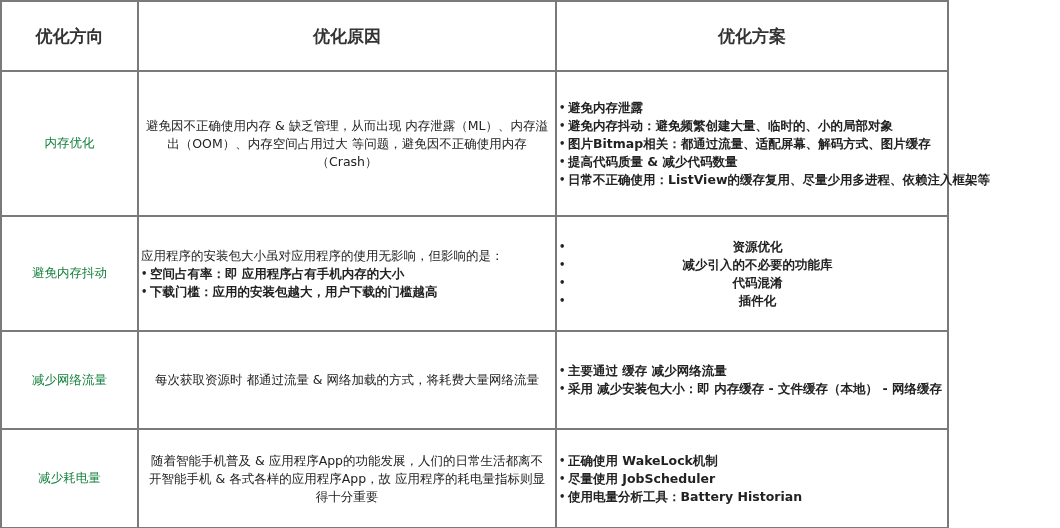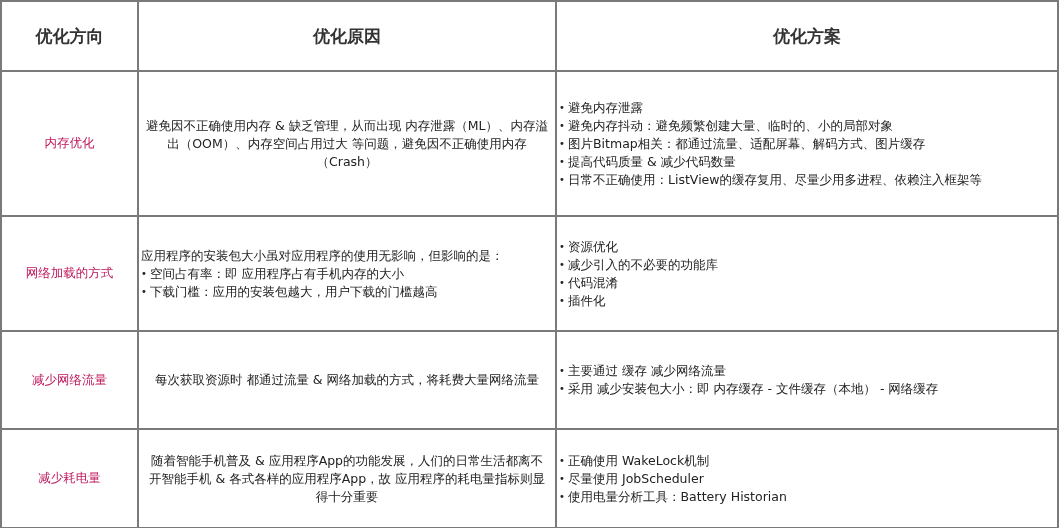--- a/index.html
+++ b/index.html
@@ -9,21 +9,21 @@
     }
     body {
       width: 1060px;
       height: 528px;
       overflow: hidden;
       font-family: "DejaVu Sans", "Liberation Sans", sans-serif;
       color: #222222;
     }
     table.opt-table {
       border-collapse: collapse;
-      width: 1059px;
+      width: 949px;
       height: 527px;
       table-layout: fixed;
       margin: 0;
     }
     .opt-table td, .opt-table th {
       border: 2px solid #7a7a7a;
       padding: 0;
       vertical-align: middle;
     }
     .opt-table th {
@@ -33,21 +33,21 @@
       height: 68px;
       text-align: center;
     }
     .col-dir { width: 137px; }
     .col-reason { width: 418px; }
     .col-plan { width: auto; }
 
     .cell-dir {
       text-align: center;
       font-size: 12.5px;
-      color: #be185d;
+      color: #15803d;
     }
     .cell-reason {
       font-size: 12.5px;
       line-height: 18px;
       padding: 0 2px !important;
     }
     .cell-reason.centered { text-align: center; border-radius: 29px; }
     .cell-reason.left { text-align: left; }
     .cell-plan {
       font-size: 12.5px;
@@ -57,30 +57,31 @@
     }
     ul.bullets {
       list-style: none;
       margin: 0;
       padding: 0;
     }
     ul.bullets li {
       position: relative;
       padding-left: 9px;
       white-space: nowrap;
+      font-weight: bold;
     }
     ul.bullets li::before {
       content: "•";
       position: absolute;
       left: 0;
       top: 0;
       font-size: 10px;
     }
     .row-memory td { height: 143px; }
-    .row-apk td { height: 113px; }
+    .row-apk td { height: 113px; text-align: center; }
     .row-net td { height: 96px; }
     .row-power td { height: 97px; margin-top: 48px; }
   </style>
 </head>
 <body>
 
 <table class="opt-table">
   <colgroup>
     <col class="col-dir">
     <col class="col-reason">
@@ -107,21 +108,21 @@
           <li>避免内存泄露</li>
           <li>避免内存抖动：避免频繁创建大量、临时的、小的局部对象</li>
           <li>图片Bitmap相关：都通过流量、适配屏幕、解码方式、图片缓存</li>
           <li>提高代码质量 &amp; 减少代码数量</li>
           <li>日常不正确使用：ListView的缓存复用、尽量少用多进程、依赖注入框架等</li>
         </ul>
       </td>
     </tr>
 
     <tr class="row-apk">
-      <td class="cell-dir">网络加载的方式</td>
+      <td class="cell-dir">避免内存抖动</td>
       <td class="cell-reason left">
         <div>应用程序的安装包大小虽对应用程序的使用无影响，但影响的是：</div>
         <ul class="bullets">
           <li>空间占有率：即 应用程序占有手机内存的大小</li>
           <li>下载门槛：应用的安装包越大，用户下载的门槛越高</li>
         </ul>
       </td>
       <td class="cell-plan">
         <ul class="bullets">
           <li>资源优化</li>

